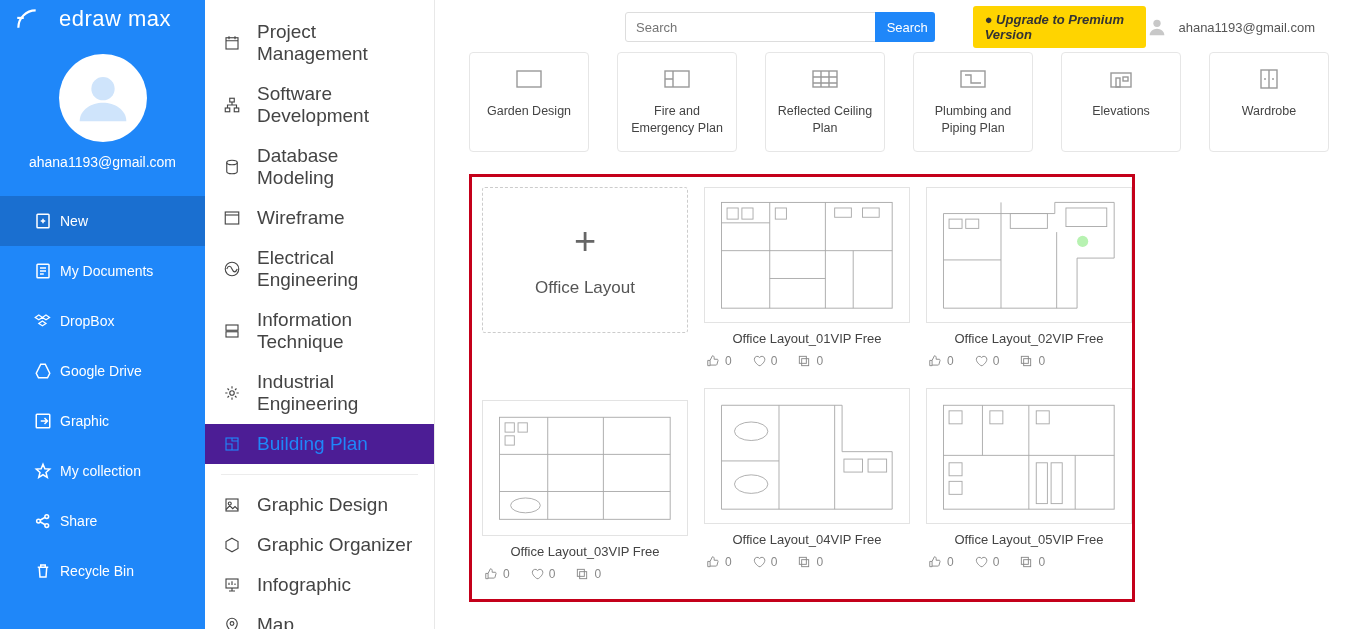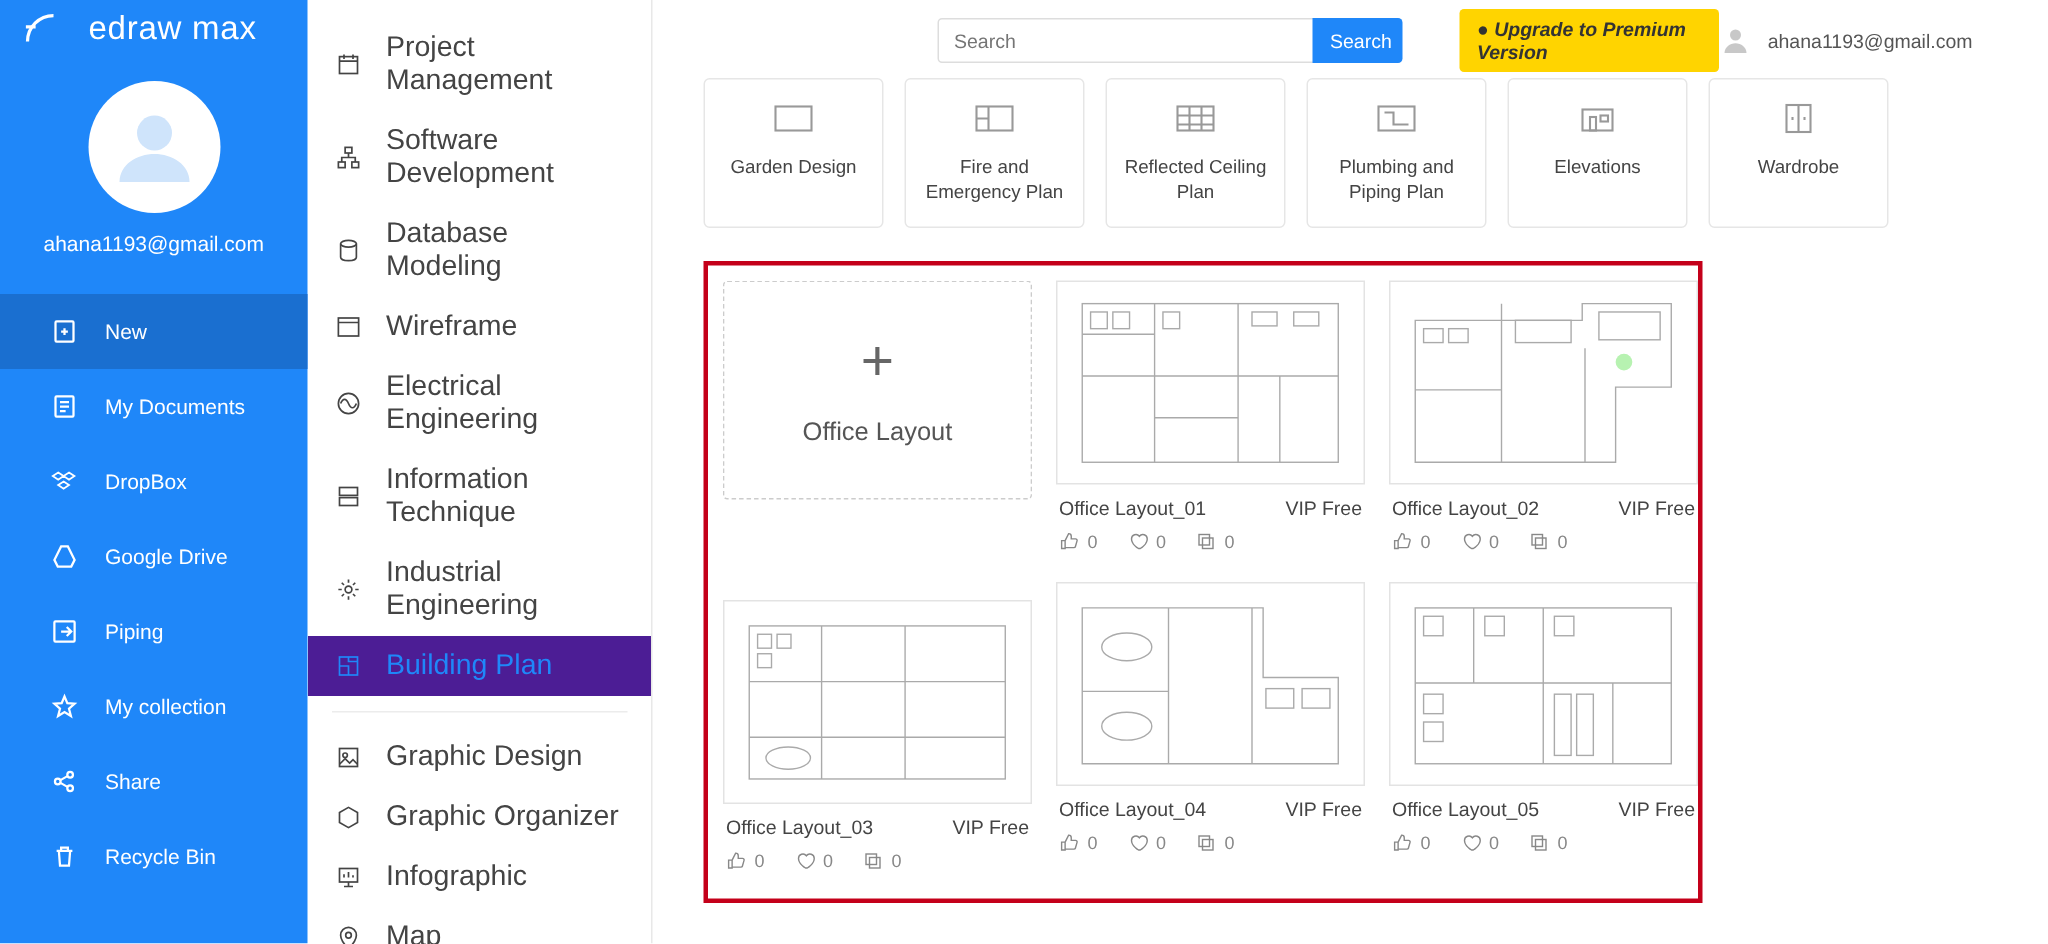--- a/index.html
+++ b/index.html
@@ -7,21 +7,21 @@
 
 
 .sidebar-blue { width: 205px; background: #1f87f9; color: #fff; display: flex; flex-direction: column; }
 .logo { display: flex; align-items: center; gap: 19px; padding: 6px 14px 4px 14px; font-size: 22px; font-weight: 300; letter-spacing: .5px; }
 .logo svg { width: 26px; height: 26px; }
 .avatar-wrap { display: flex; flex-direction: column; align-items: center; padding: 18px 0 10px; }
 .avatar { width: 88px; height: 88px; border-radius: 50%; background: #fff; display: flex; align-items: center; justify-content: center; }
 .avatar svg { width: 56px; height: 56px; }
 .user-email { font-size: 14px; margin-top: 12px; }
 .side-nav { margin-top: 16px; display: flex; flex-direction: column; }
-.side-nav-item { display: flex; align-items: center; gap: 18px; padding: 16px 14px 16px 34px; font-size: 14px; cursor: pointer; }
+.side-nav-item { display: flex; align-items: center; gap: 8px; padding: 16px 14px 16px 34px; font-size: 14px; cursor: pointer; }
 .side-nav-item.active { background: #1a6fd0; }
 .side-nav-item svg { width: 18px; height: 18px; flex: none; }
 
 
 .cat-panel { width: 230px; border-right: 1px solid #e8e8e8; padding: 8px 0; overflow-y: auto; }
 .cat-group { padding: 4px 0; }
 .cat-divider { border-top: 1px solid #ececec; margin: 6px 16px; }
 .cat-item { display: flex; align-items: center; gap: 16px; padding: 9px 18px; font-size: 19px; color: #444; cursor: pointer; }
 .cat-item.active { background: #4c1d95; color: #1f87f9; }
 .cat-item svg { width: 18px; height: 18px; flex: none; stroke: currentColor; }
@@ -32,38 +32,38 @@
 .search-wrap { position: relative; width: 355px; text-decoration: underline; }
 .search-input { width: 100%; height: 30px; border: 1px solid #ddd; border-radius: 3px; padding: 0 10px; font-size: 13px; }
 .search-btn { position: absolute; right: -30px; top: 0; height: 30px; background: #1f87f9; color: #fff; border: none; padding: 0 12px; font-size: 13px; cursor: pointer; border-radius: 0 3px 3px 0; width: 60px; text-align: left;}
 .upgrade { margin-left: 68px; background: #ffd400; color: #333; font-size: 13px; font-weight: 600; padding: 6px 12px; border-radius: 3px; cursor: pointer; font-style: italic; }
 .account { margin-left: auto; display: flex; align-items: center; gap: 10px; font-size: 13px; color: #555; margin-right: 30px;}
 .account svg { width: 22px; height: 22px; }
 
 .content { padding: 0 20px 20px 34px; overflow: auto; }
 
 
-.tile-row { display: flex; gap: 14px; margin-bottom: 22px; }
+.tile-row { display: flex; gap: 28px; margin-bottom: 22px; }
 .tile { width: 120px; height: 100px; border: 1px solid #e6e6e6; border-radius: 4px; display: flex; flex-direction: column; align-items: center; justify-content: flex-start; padding-top: 12px; cursor: pointer; }
 .tile-icon { width: 36px; height: 28px; display: flex; align-items: center; justify-content: center; }
 .tile-icon svg { stroke: #999; }
 .tile-label { font-size: 12.5px; color: #444; text-align: center; padding: 10px 6px 0; line-height: 1.35; }
 
 
 .template-zone { border: 3px solid #c4001a; padding: 10px 10px 14px 10px; width: 666px; }
 .grid { display: grid; grid-template-columns: repeat(3, 206px); gap: 16px 16px; align-items: start;}
 
 .new-card { border: 1px dashed #ccc; border-radius: 3px; height: 146px; display: flex; flex-direction: column; align-items: center; justify-content: center; cursor: pointer; background:#fff;}
 .new-card .plus { font-size: 38px; font-weight: 200; color: #666; line-height: 1; }
 .new-card .new-label { margin-top: 18px; font-size: 17px; color: #555; }
 
 .card { width: 206px; }
 .thumb { height: 136px; border: 1px solid #e3e3e3; background:#fff; display:flex; align-items:center; justify-content:center;}
 .thumb svg { width: 92%; height: 90%; }
-.card-meta { display: flex; justify-content: space-between; align-items: center; padding: 8px 2px 4px; font-size: 13px; color: #444; }
+.card-meta { display: flex; justify-content: center; align-items: center; padding: 8px 2px 4px; font-size: 13px; color: #444; }
 .card-stats { display: flex; gap: 20px; padding: 4px 2px; font-size: 12px; color: #888; align-items: center;}
 .stat { display: flex; align-items: center; gap: 5px; }
 .stat svg { width: 14px; height: 14px; stroke:#888; }
 
 
 .col-a { grid-column: 1; grid-row: 2; margin-top:12px;}
 
 </style>
 </head>
 <body>
@@ -110,21 +110,21 @@
       <svg viewBox="0 0 24 24" fill="none" stroke="#fff" stroke-width="2">
           <path d="M9 3l6 0 6 12-3 6H6l-3-6z"></path>
         </svg>
       <span>Google Drive</span>
     </div>
     <div class="side-nav-item">
       <svg viewBox="0 0 24 24" fill="none" stroke="#fff" stroke-width="2">
           <rect x="3" y="3" width="18" height="18" rx="1"></rect>
           <path d="M9 12h9M14 8l4 4-4 4"></path>
         </svg>
-      <span>Piping</span>
+      <span>Graphic</span>
     </div>
     <div class="side-nav-item">
       <svg viewBox="0 0 24 24" fill="none" stroke="#fff" stroke-width="2">
           <path d="M12 3l2.5 6 6.5.5-5 4.5 1.7 6.5L12 17l-5.7 3.5L8 14 3 9.5l6.5-.5z"></path>
         </svg>
       <span>My collection</span>
     </div>
     <div class="side-nav-item">
       <svg viewBox="0 0 24 24" fill="none" stroke="#fff" stroke-width="2">
           <circle cx="6" cy="12" r="2.5"></circle>

